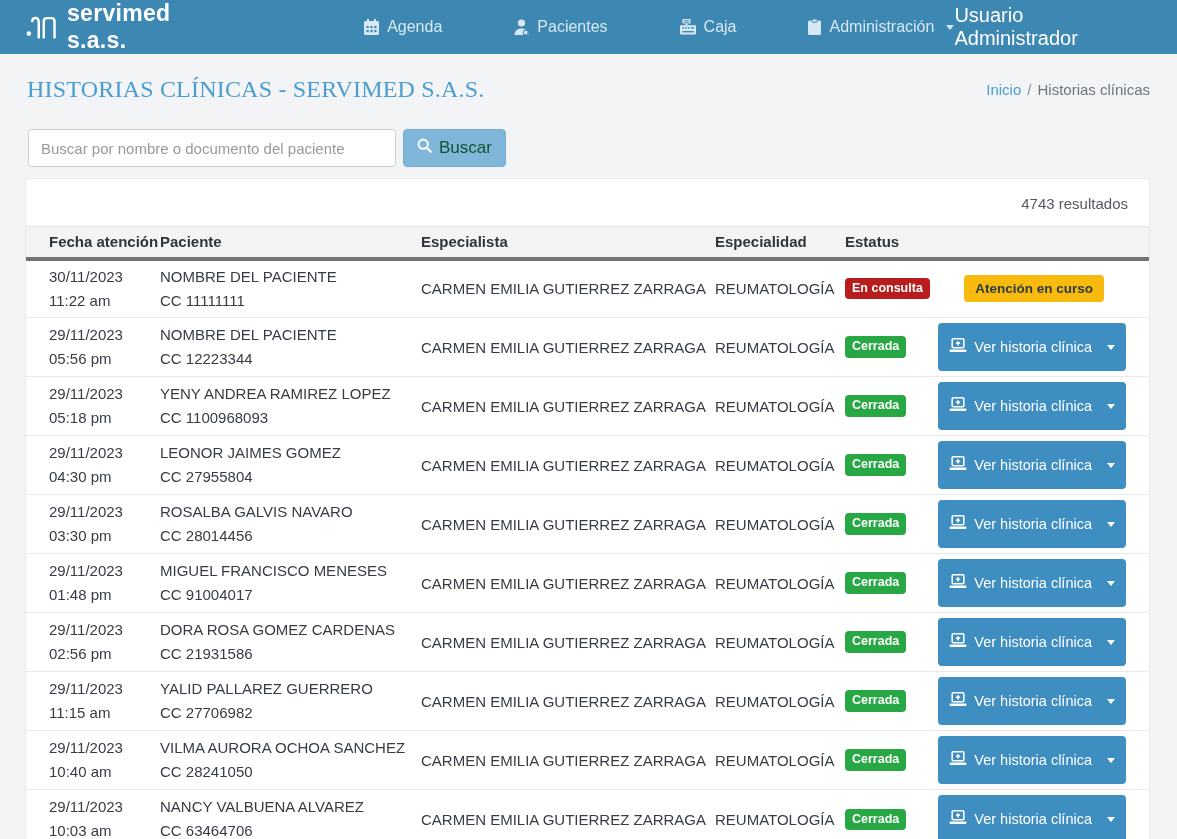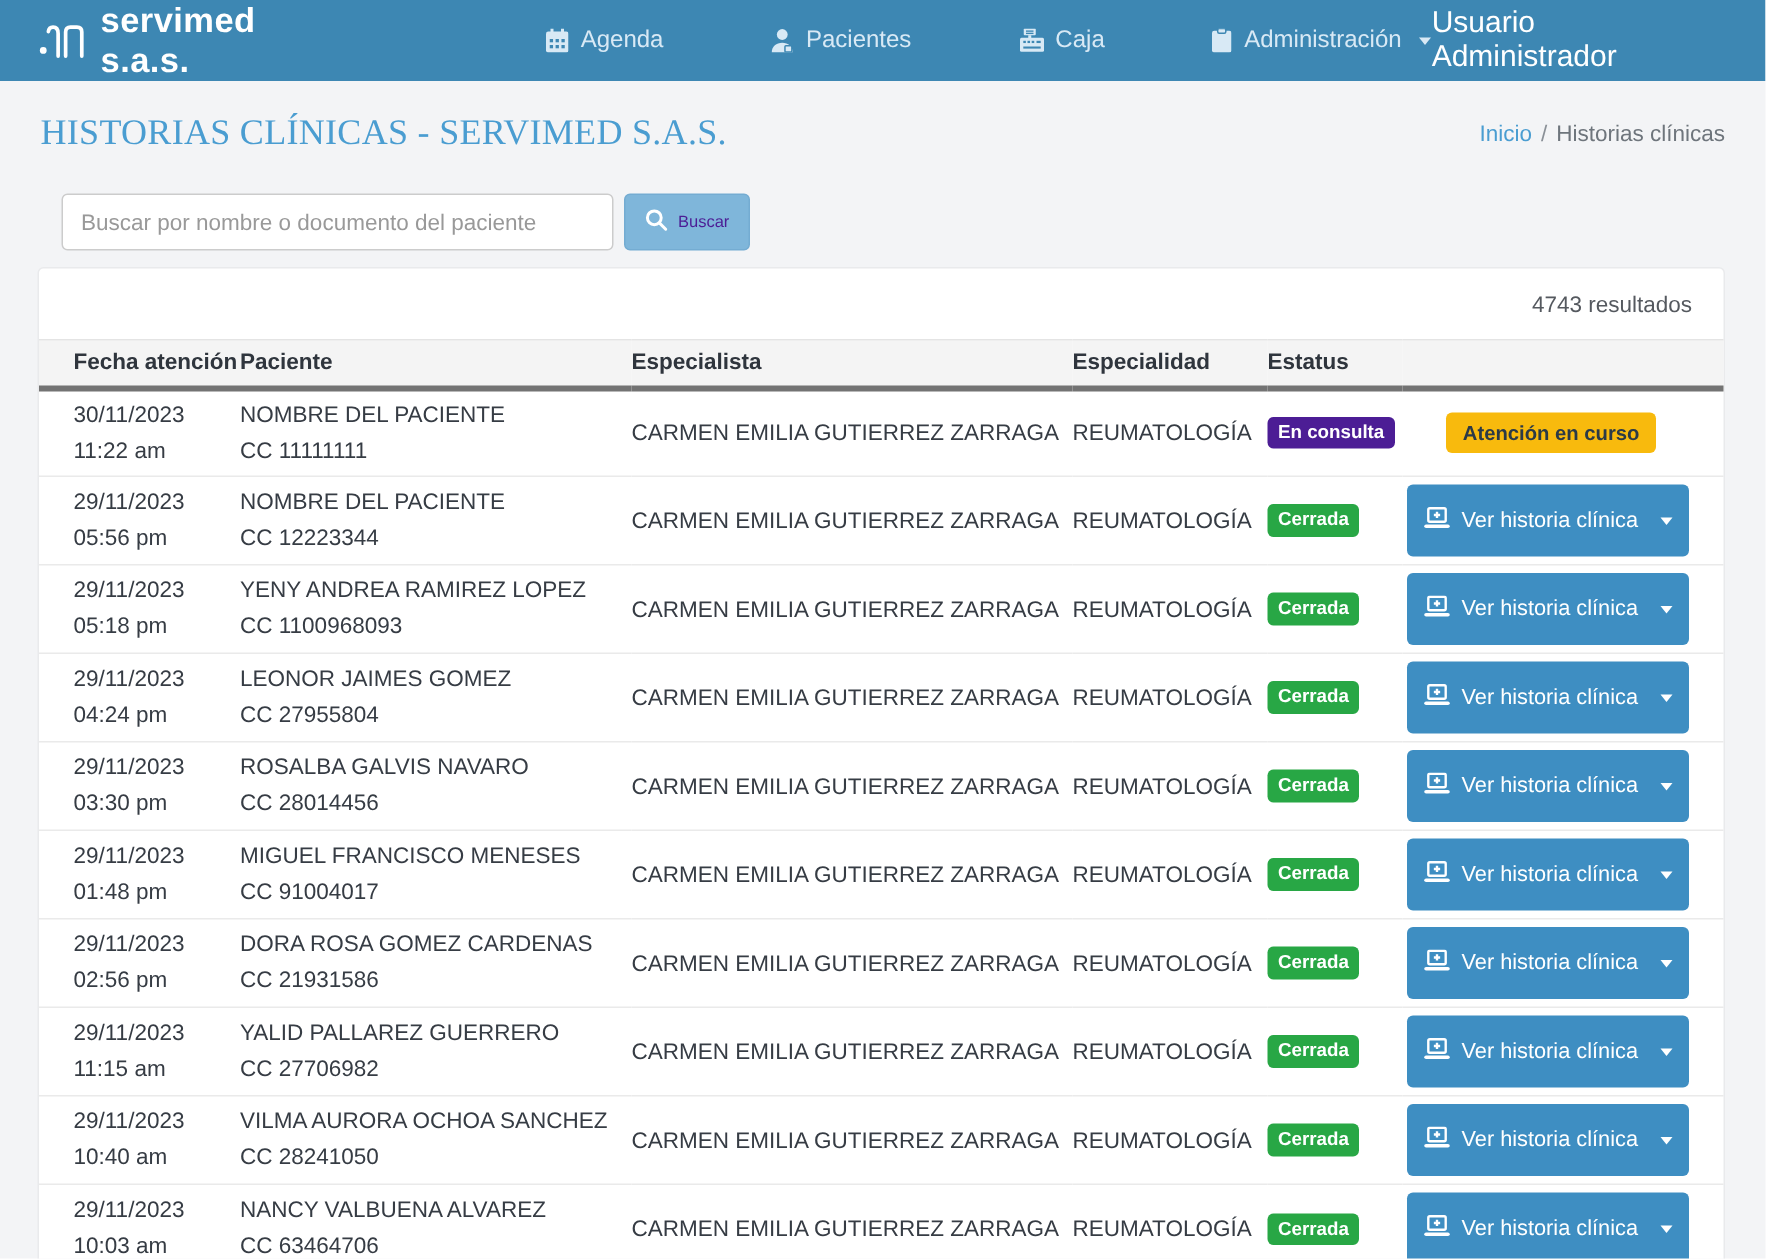--- a/index.html
+++ b/index.html
@@ -36,30 +36,30 @@
   .page-header {
     display: flex; justify-content: space-between; align-items: center;
     padding: 22px 27px 0 27px;
   }
   .page-title { margin: 0; font-size: 24px; font-weight: 400; color: #4a9dd1; letter-spacing: .2px; font-family: Liberation Serif, serif; }
   .breadcrumb { font-size: 15px; color: #6e757c; text-align: right; }
   .breadcrumb .bc-link { color: #4a9dd1; text-decoration: none; cursor: pointer; }
   .breadcrumb .sep { margin: 0 6px; color: #8a9097; }
 
   
-  .search-row { display: flex; padding: 0 41px; margin-top: 26px; gap: 7px; }
+  .search-row { display: flex; padding: 0 28px; margin-top: 26px; gap: 7px; }
   .search-input {
     width: 368px; height: 38px; border: 1px solid #ccc; border-radius: 4px;
     padding: 0 12px; font-size: 15px; color: #444; outline: none;
     font-family: inherit; background: #fff;
   }
   .search-input::placeholder { color: #999; }
   .search-btn {
-    height: 38px; background: #7fb6da; border: 1px solid #74acd2; color: #4c1d95;
-    border-radius: 4px; font-size: 11px; padding: 0 13px;
+    height: 38px; background: #7fb6da; border: 1px solid #74acd2; color: #14532d;
+    border-radius: 4px; font-size: 17px; padding: 0 13px;
     display: inline-flex; align-items: center; gap: 7px; cursor: pointer;
     font-family: inherit;
   }
 
   
   .card {
     margin: 11px 27px 0 25px; background: #fff;
     border: 1px solid #e9eaec; border-radius: 4px;
   }
   .results-count { text-align: right; padding: 16px 21px 14px; font-size: 15px; color: #55595f; }
@@ -73,21 +73,21 @@
   tbody tr { height: 59px; }
   td { border-top: 1px solid #eaeaea; vertical-align: middle; padding: 0; }
   tbody tr:first-child td { border-top: none; }
   .two-line div { line-height: 24px; }
   .c-action { text-align: right; padding-right: 23px; }
 
   .status-badge {
     display: inline-block; padding: 3px 7px 4px; border-radius: 4px;
     color: #fff; font-weight: 700; font-size: 12.5px; line-height: 1.15;
   }
-  .badge-teal { background: #4c1d95; text-align: center; }
+  .badge-teal { background: #b91c1c; text-align: center; }
   .badge-green { background: #28a745; }
 
   .progress-badge {
     display: inline-block; background: #f8ba0d; color: #2b3a47;
     font-weight: 700; font-size: 13.5px; padding: 6px 11px;
     border-radius: 4px; margin-right: 22px;
   }
   .view-btn {
     background: #3e8ec2; border: none; border-radius: 4px; color: #fff;
     font-size: 14.5px; padding: 0 11px; height: 48px;
@@ -313,21 +313,21 @@
         </span>
         <span>Ver historia clínica</span>
         <span class="caret"></span>
       </button>
     </td>
   </tr>
 
   <tr>
     <td class="two-line">
       <div>29/11/2023</div>
-      <div>04:24 pm</div>
+      <div>04:30 pm</div>
     </td>
     <td class="two-line">
       <div>LEONOR JAIMES GOMEZ</div>
       <div>CC 27955804</div>
     </td>
     <td>
       <span>CARMEN EMILIA GUTIERREZ ZARRAGA</span>
     </td>
     <td>
       <span>REUMATOLOGÍA</span>

